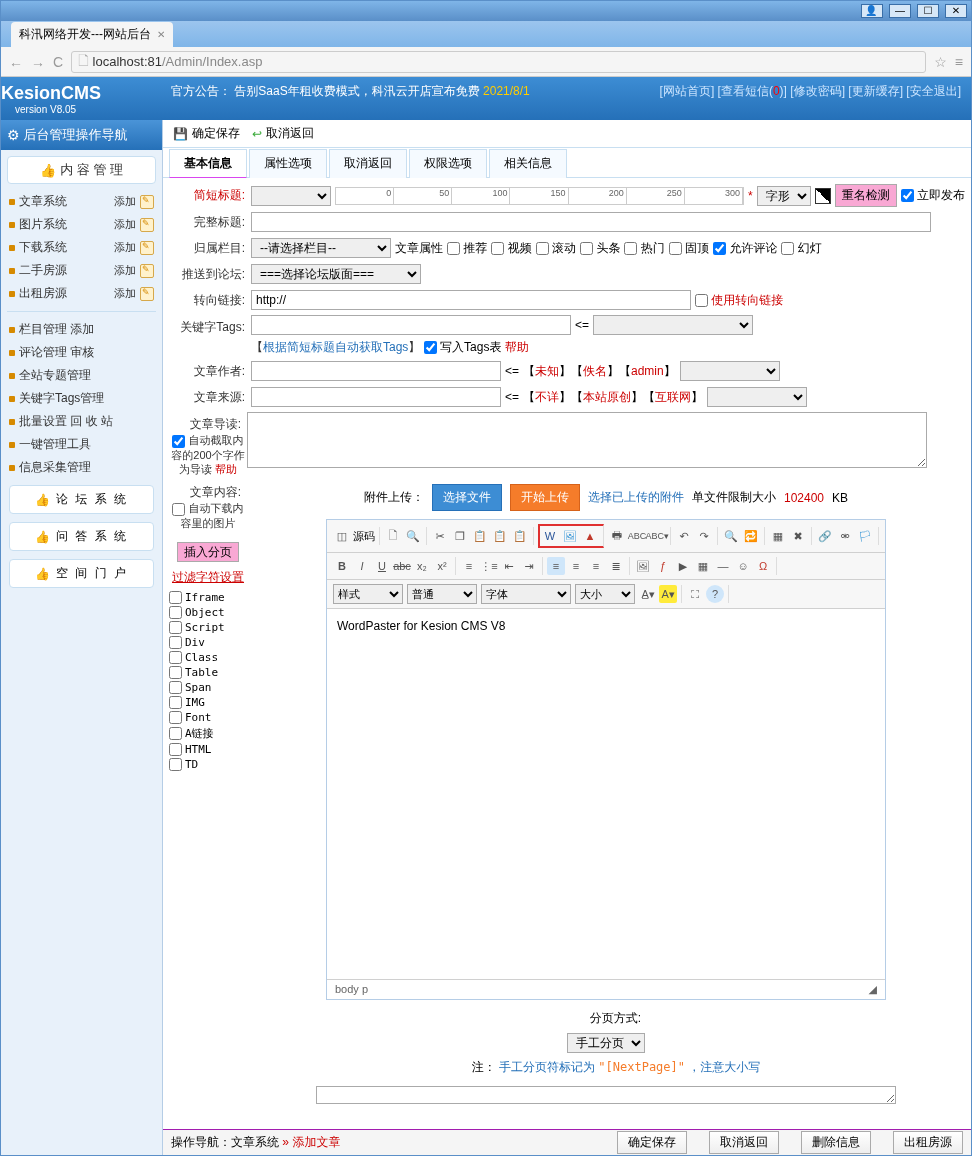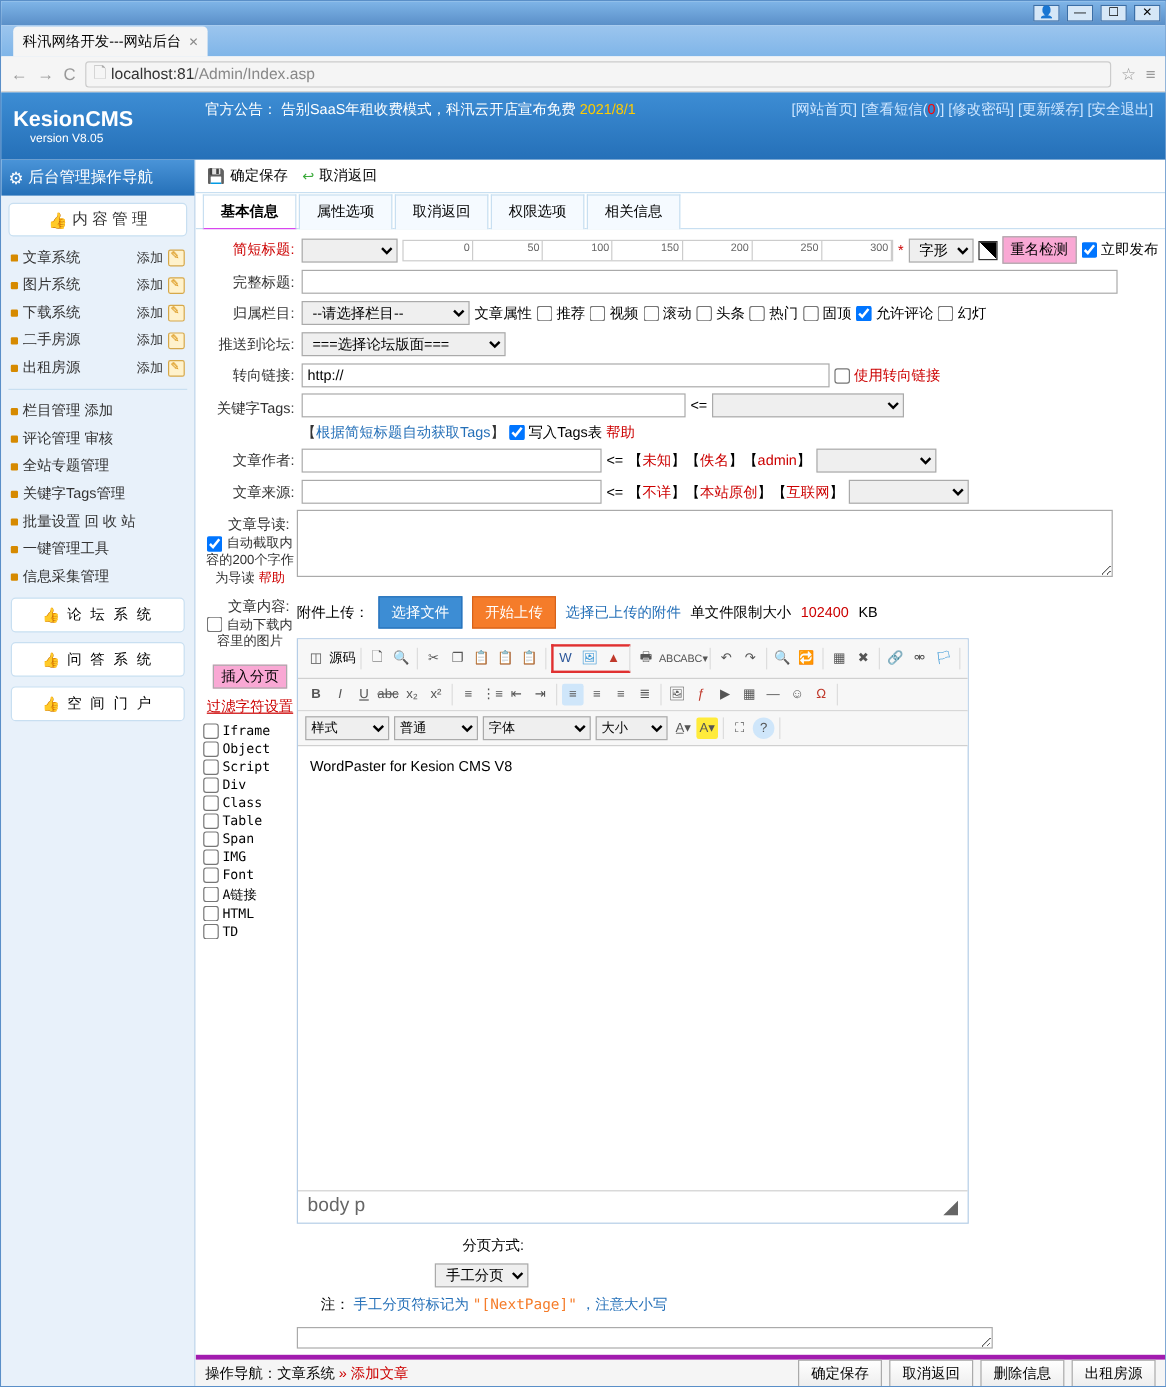--- a/index.html
+++ b/index.html
@@ -13,21 +13,21 @@
 .browser-tab { background: #f5f5f5; border-radius: 4px 4px 0 0; padding: 4px 8px; font-size: 12px; display: flex; align-items: center; gap: 6px; }
 .browser-tab .close { color: #888; font-size: 10px; }
 .addrbar { height: 30px; background: #f5f5f5; border-bottom: 1px solid #ccc; display: flex; align-items: center; padding: 0 8px; gap: 8px; }
 .navbtn { color: #999; font-size: 14px; cursor: pointer; }
 .url-box { flex: 1; border: 1px solid #ccc; border-radius: 3px; height: 22px; display: flex; align-items: center; padding: 0 6px; font-size: 13px; }
 .url-box .host { color: #333; }
 .url-box .port { color: #333; }
 .url-box .path { color: #888; }
 
 
-.app-header { background: linear-gradient(#3d8dd4, #2570b8); color: #fff; height: 56px; display: flex; align-items: center; padding-left: 10px; position: relative; }
+.app-header { background: linear-gradient(#3d8dd4, #2570b8); color: #fff; height: 43px; display: flex; align-items: center; position: relative; }
 .logo-area { width: 145px; }
 .logo-area .brand { font-size: 18px; font-weight: bold; }
 .logo-area .ver { font-size: 10px; padding-left: 14px; }
 .announce { position: absolute; left: 170px; top: 6px; font-size: 12px; color: #fff; }
 .announce .red { color: #ffcc00; }
 .toplinks { position: absolute; right: 10px; top: 6px; font-size: 12px; color: #cce5ff; }
 .toplinks span { cursor: pointer; }
 .toplinks .msgcount { color: red; }
 
 .top-tabs { position: absolute; left: 170px; bottom: 0; display: flex; gap: 6px; }
@@ -87,29 +87,29 @@
 .filter-row { display: flex; align-items: center; gap: 3px; font-size: 11px; font-family: monospace, SimSun; padding: 1px 0; text-align: left; }
 
 .editor-wrap { border: 1px solid #b5cde6; background: #fff; }
 .editor-bar { border-bottom: 1px solid #d0d0d0; background: #f7f7f7; padding: 4px 6px; display: flex; flex-wrap: wrap; gap: 4px; align-items: center; }
 .editor-bar .grp { display: flex; gap: 2px; align-items: center; padding-right: 4px; border-right: 1px solid #ddd; }
 .ebtn { width: 18px; height: 18px; display: inline-flex; align-items: center; justify-content: center; font-size: 11px; color: #555; cursor: pointer; border-radius: 2px; }
 .ebtn.bold { font-weight: bold; }
 .editor-bar select { border: 1px solid #aaa; height: 20px; font-size: 11px; font-family: Liberation Serif, serif; }
 .highlighted-group { border: 2px solid #e03030; padding: 1px; }
 .editor-canvas { height: 370px; padding: 10px; font-size: 12px; position: relative; }
-.editor-status { border-top: 1px solid #d0d0d0; padding: 3px 8px; font-size: 16px; color: #666; display: flex; justify-content: space-between; }
+.editor-status { border-top: 1px solid #d0d0d0; padding: 3px 8px; font-size: 11px; color: #666; display: flex; justify-content: space-between; }
 
 .pager-row { display: flex; align-items: center; padding: 6px 0; gap: 6px; flex-direction: column; }
 .pager-row .lbl2 { width: 70px; text-align: right; }
 .note-blue { color: #2570b8; }
 .note-orange { color: #f57c2a; font-family: monospace; }
 
 
-.bottombar { height: 26px; border-top: 4px solid #a21caf; background: #f5f5f5; display: flex; align-items: center; padding: 0 8px; gap: 6px; }
+.bottombar { height: 26px; border-top: 1px solid #a21caf; background: #f5f5f5; display: flex; align-items: center; padding: 0 8px; gap: 22px; }
 .bottombar .breadcrumb { flex: 1; }
 .bottombar .brd-red { color: #c00; }
 .bottombar .btn { background: linear-gradient(#fff,#eee); border: 1px solid #aaa; padding: 2px 10px; cursor: pointer; }
 
 
 .form-area::-webkit-scrollbar { width: 16px; }
 .form-area::-webkit-scrollbar-track { background: #f0f0f0; }
 .form-area::-webkit-scrollbar-thumb { background: #c0c0c0; border: 1px solid #a0a0a0; }
 </style>
 </head>
@@ -428,21 +428,21 @@
               </div>
             <div class="filter-row">
                 <input type="checkbox" style="">
                 <span>HTML</span>
               </div>
             <div class="filter-row">
                 <input type="checkbox" style="">
                 <span>TD</span>
               </div>
           </div>
-          <div class="fld-body" style="flex-direction:column;align-items:flex-start;flex:1;">
+          <div class="fld-body" style="flex-direction:column;align-items:center;flex:1;">
 
             <div style="display:flex;align-items:center;gap:8px;padding:4px 0;">
               <span>附件上传：</span>
               <span class="btn-blue">选择文件</span>
               <span class="btn-orange">开始上传</span>
               <span class="link-blue">选择已上传的附件</span>
               <span>单文件限制大小</span>
               <span class="link-red">102400</span>
               <span>KB</span>
             </div>

